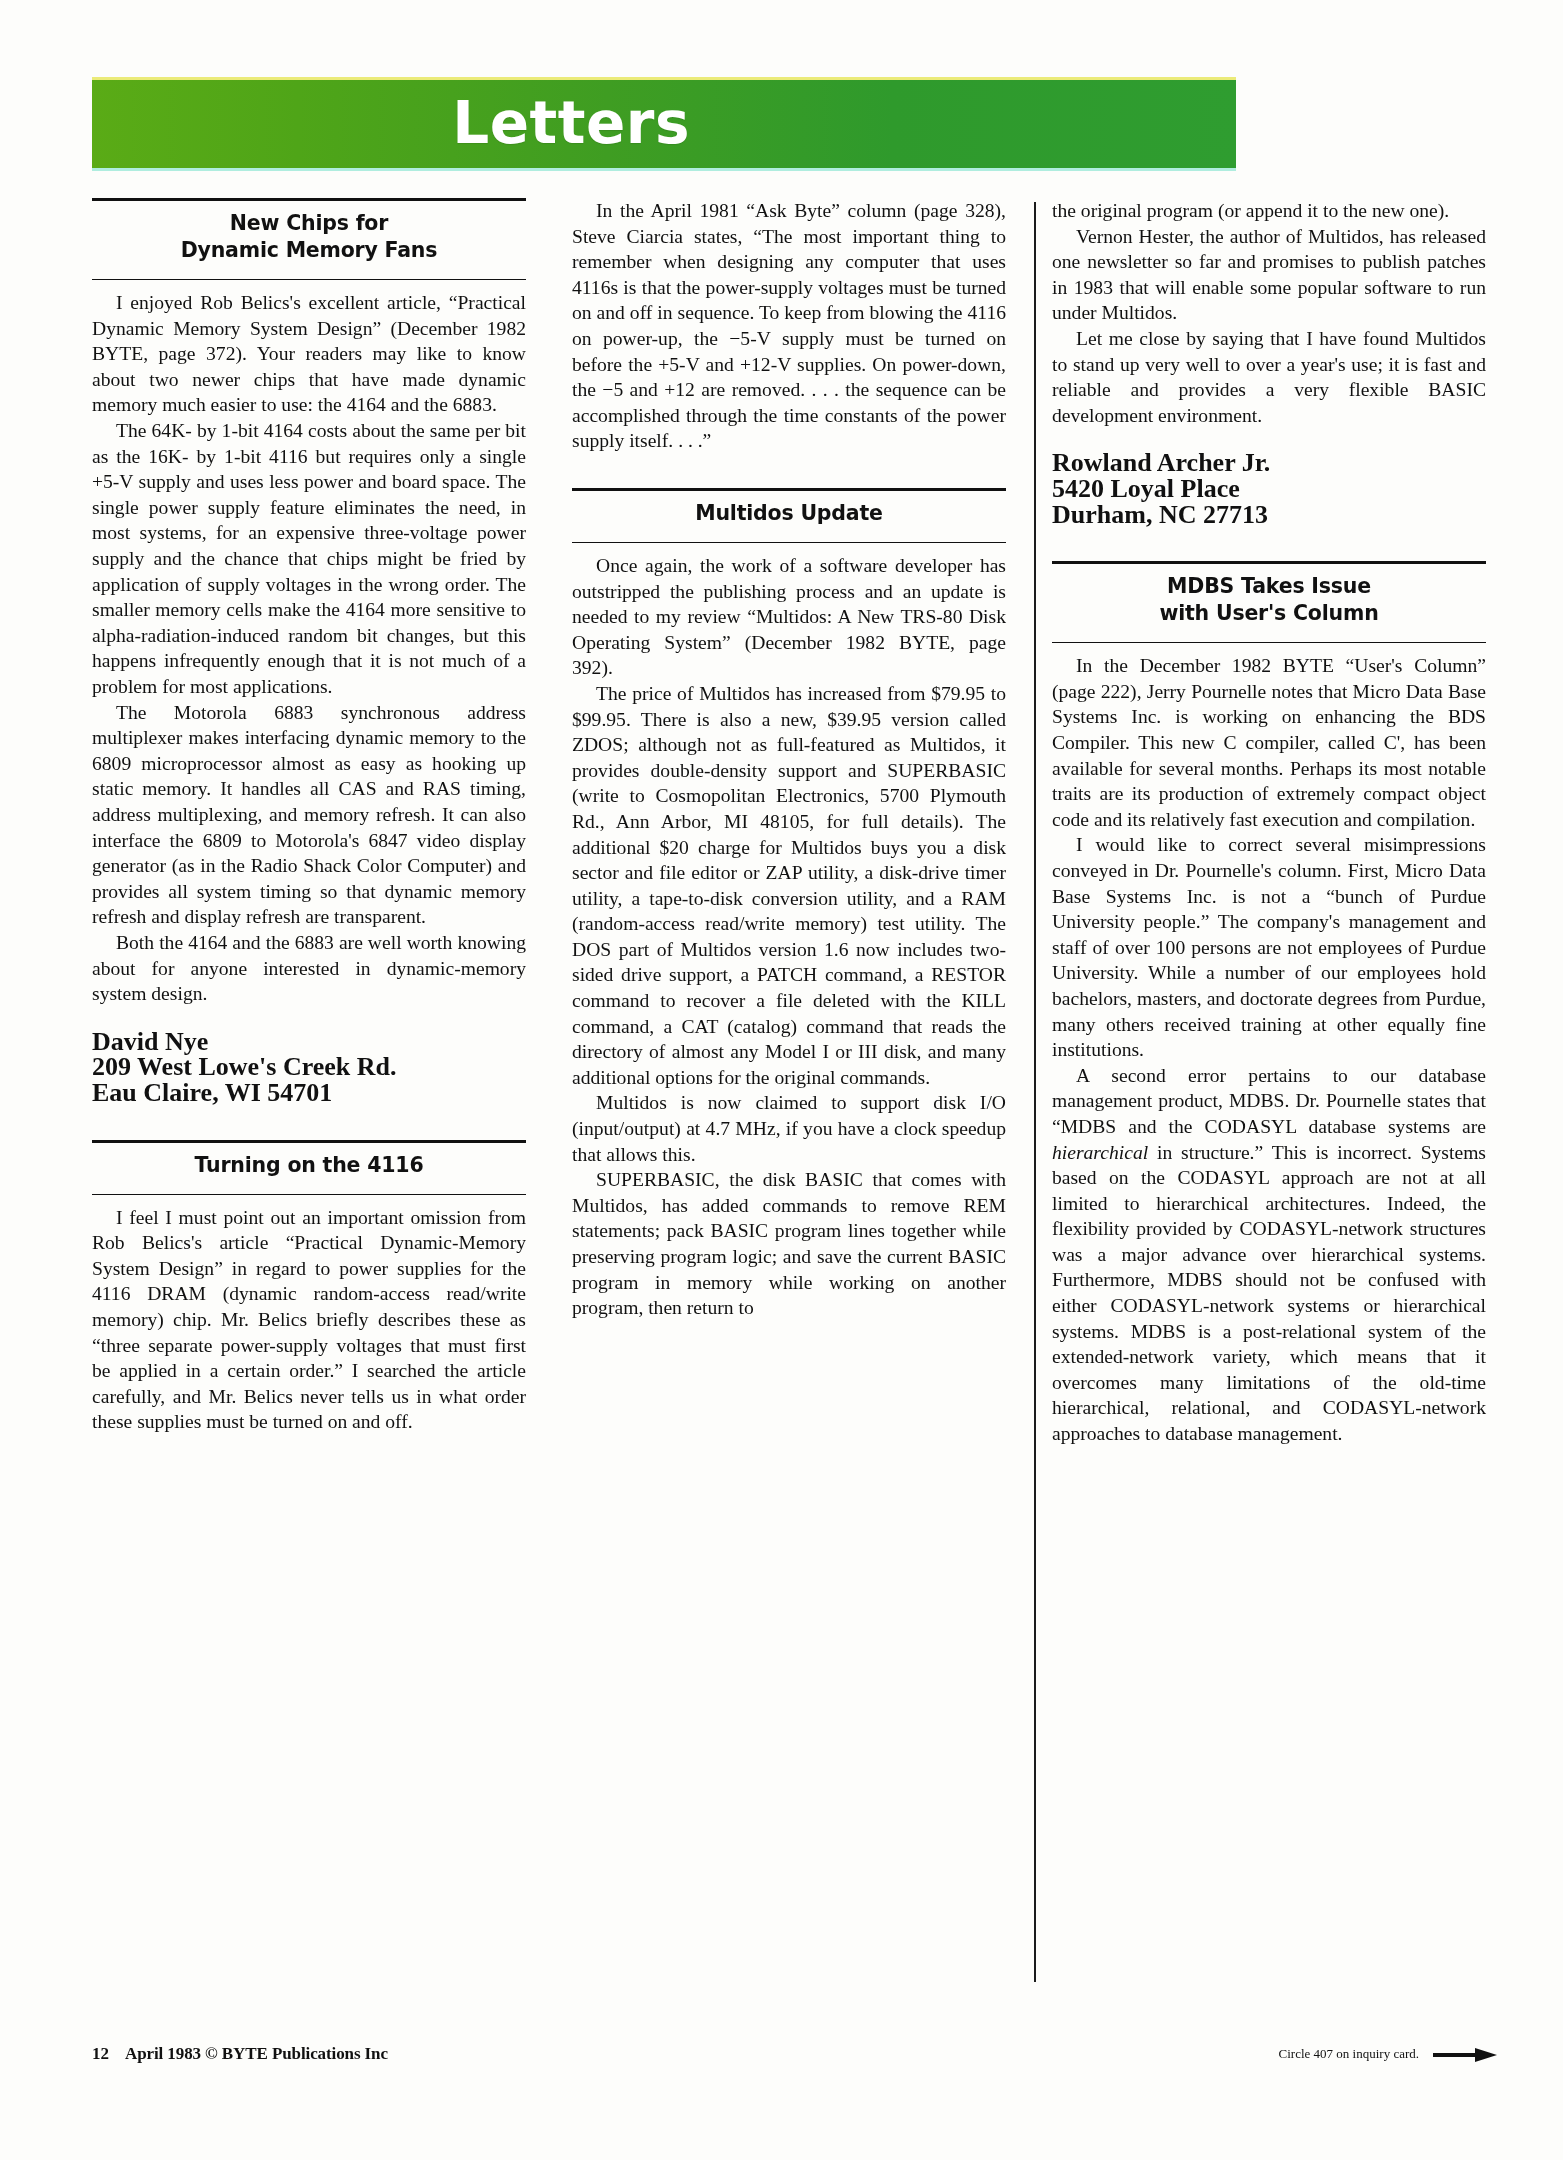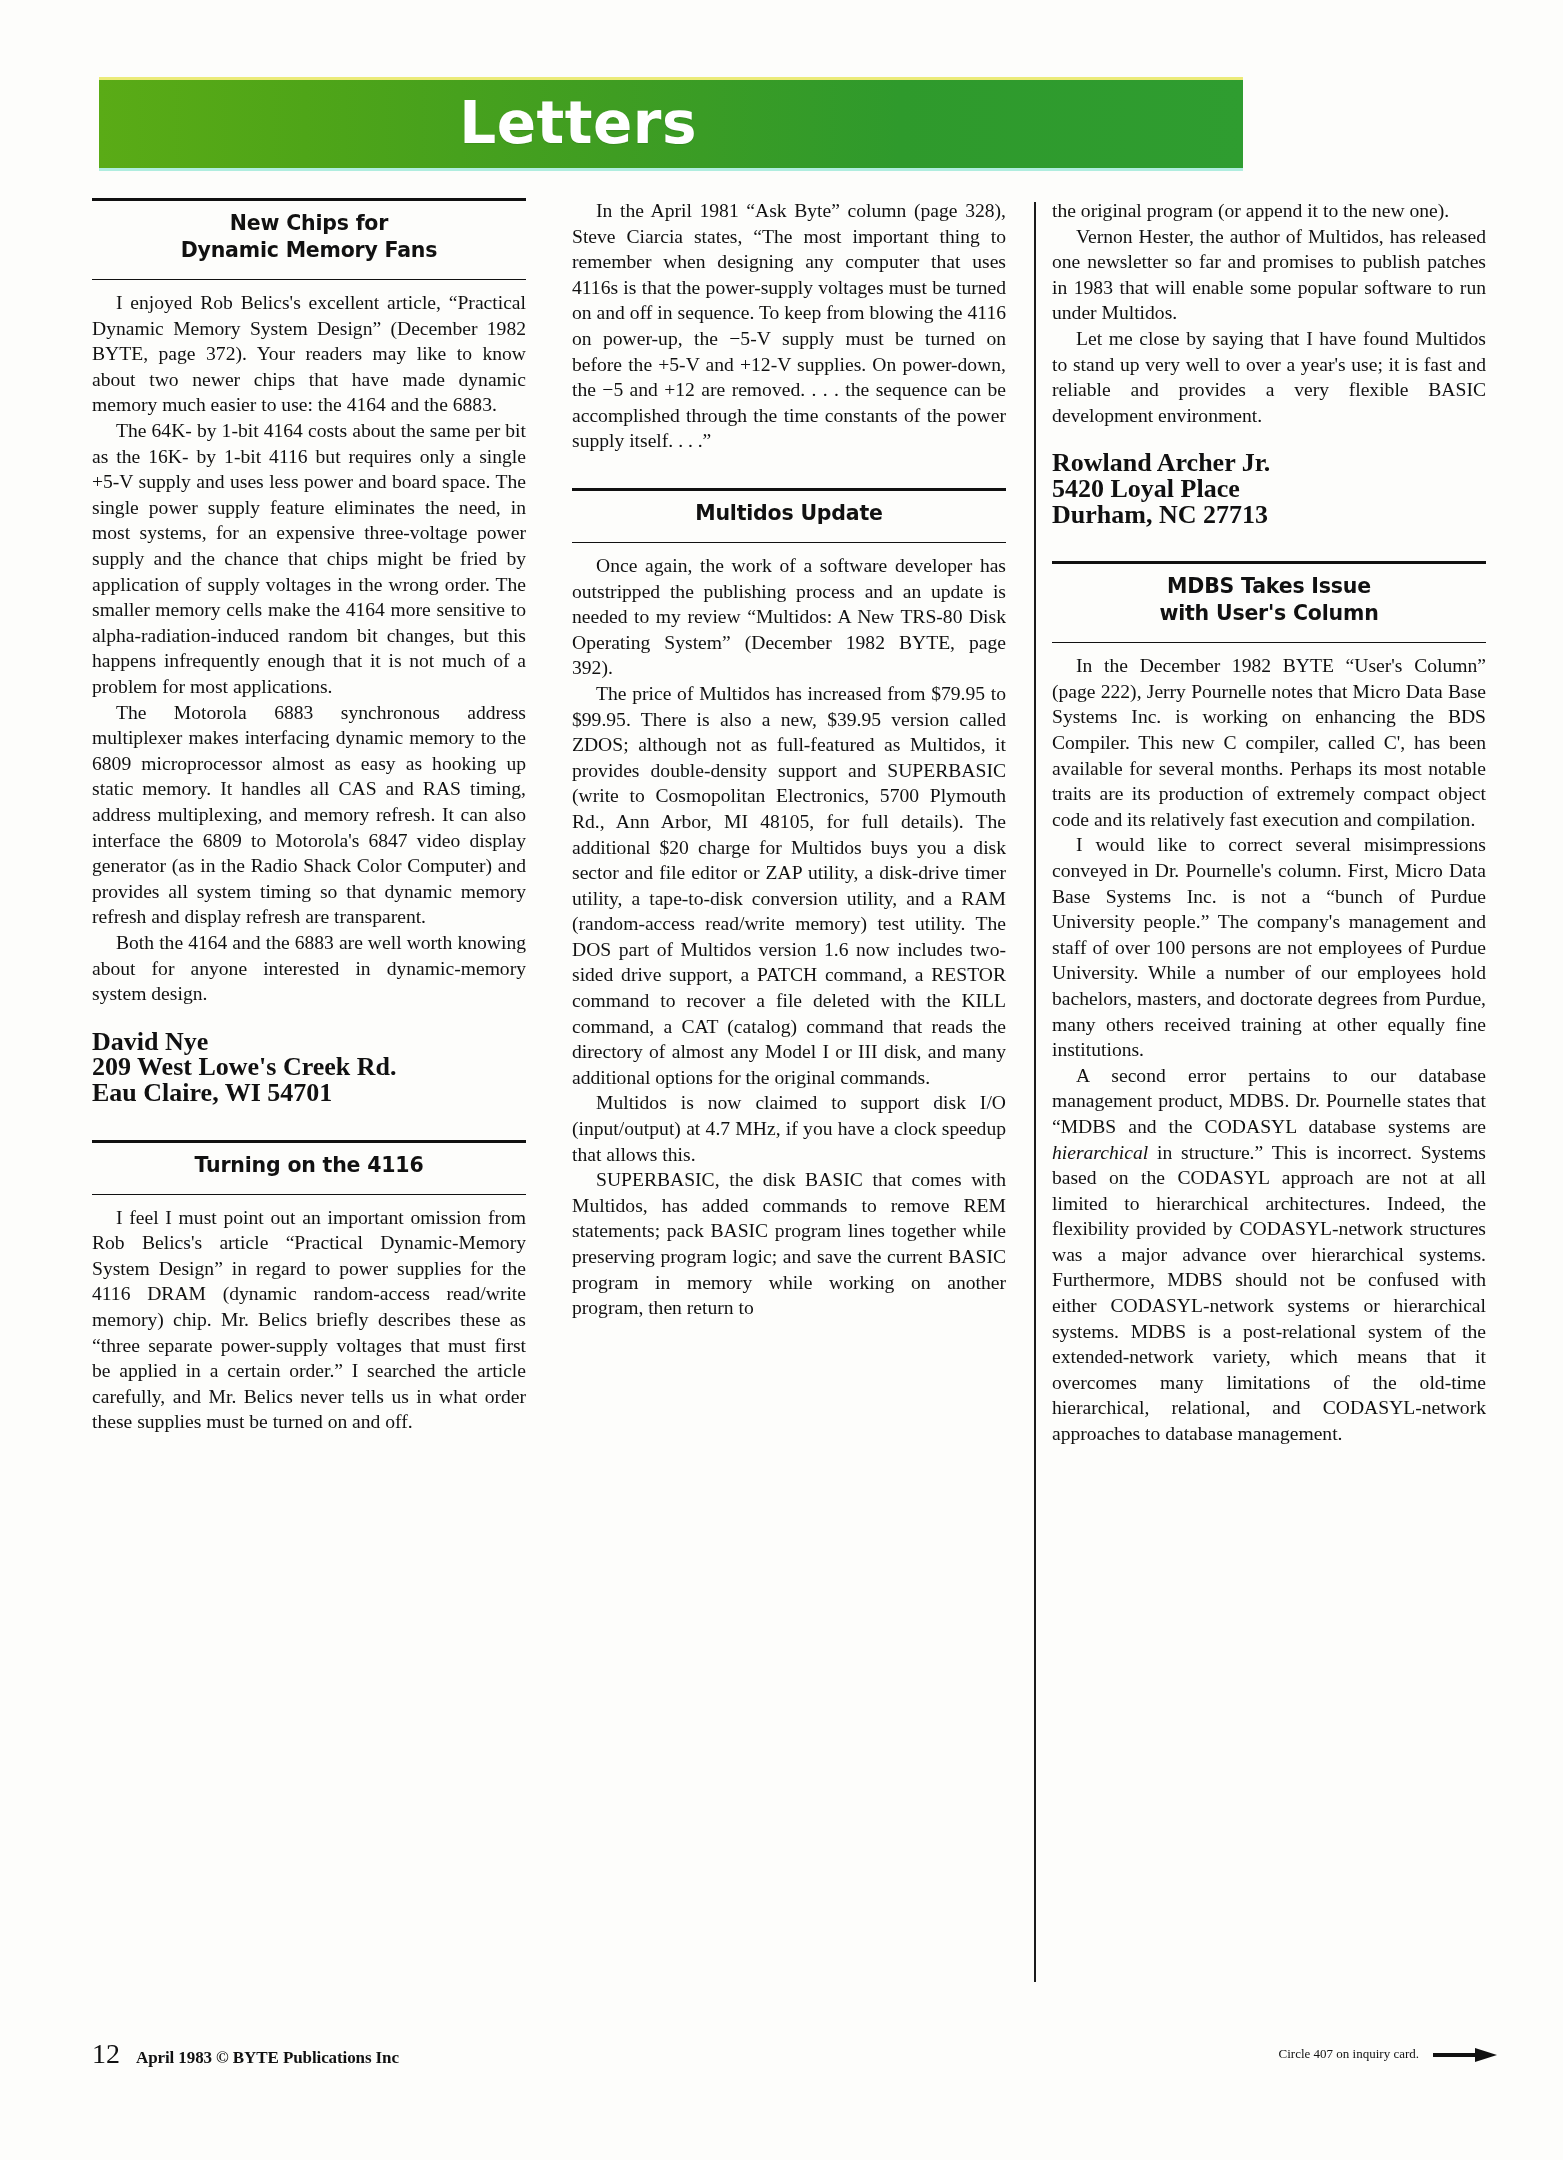--- a/index.html
+++ b/index.html
@@ -17,21 +17,20 @@
     background:#fdfdfb;
   }
 
   
   .banner{
     position:absolute;
     left:92px; top:80px;
     width:1144px; height:88px;
     background:linear-gradient(90deg,#5aab16 0%,#4fa518 18%,#3f9d22 45%,#2f9a2c 70%,#2f9d30 100%);
     box-shadow:0 0 0 0 transparent;
-    margin-left:7px;
   }
   .banner:before{
     content:"";
     position:absolute;left:0;top:-3px;width:100%;height:3px;
     background:#e8e860;
     opacity:.85;
   }
   .banner:after{
     content:"";
     position:absolute;left:0;bottom:-3px;width:100%;height:3px;
@@ -121,21 +120,21 @@
     display:flex;
     align-items:center;
     justify-content:space-between;
     font-family:"Liberation Serif", serif;
   }
   .foot-left{
     display:flex;align-items:baseline;gap:16px;
     font-size:17px;
     font-weight:bold;
   }
-  .foot-left .pg{ font-size:28px; font-weight:normal; }
+  .foot-left .pg{ font-size:17px; font-weight:bold; }
   .foot-left .cp{ font-size:17px; font-weight:bold; letter-spacing:-.1px;}
   .foot-right{
     display:flex;align-items:center;gap:14px;
     font-size:13px;
   }
   .arrow{
     display:inline-block;
     width:64px;height:13px;
     position:relative;
   }

